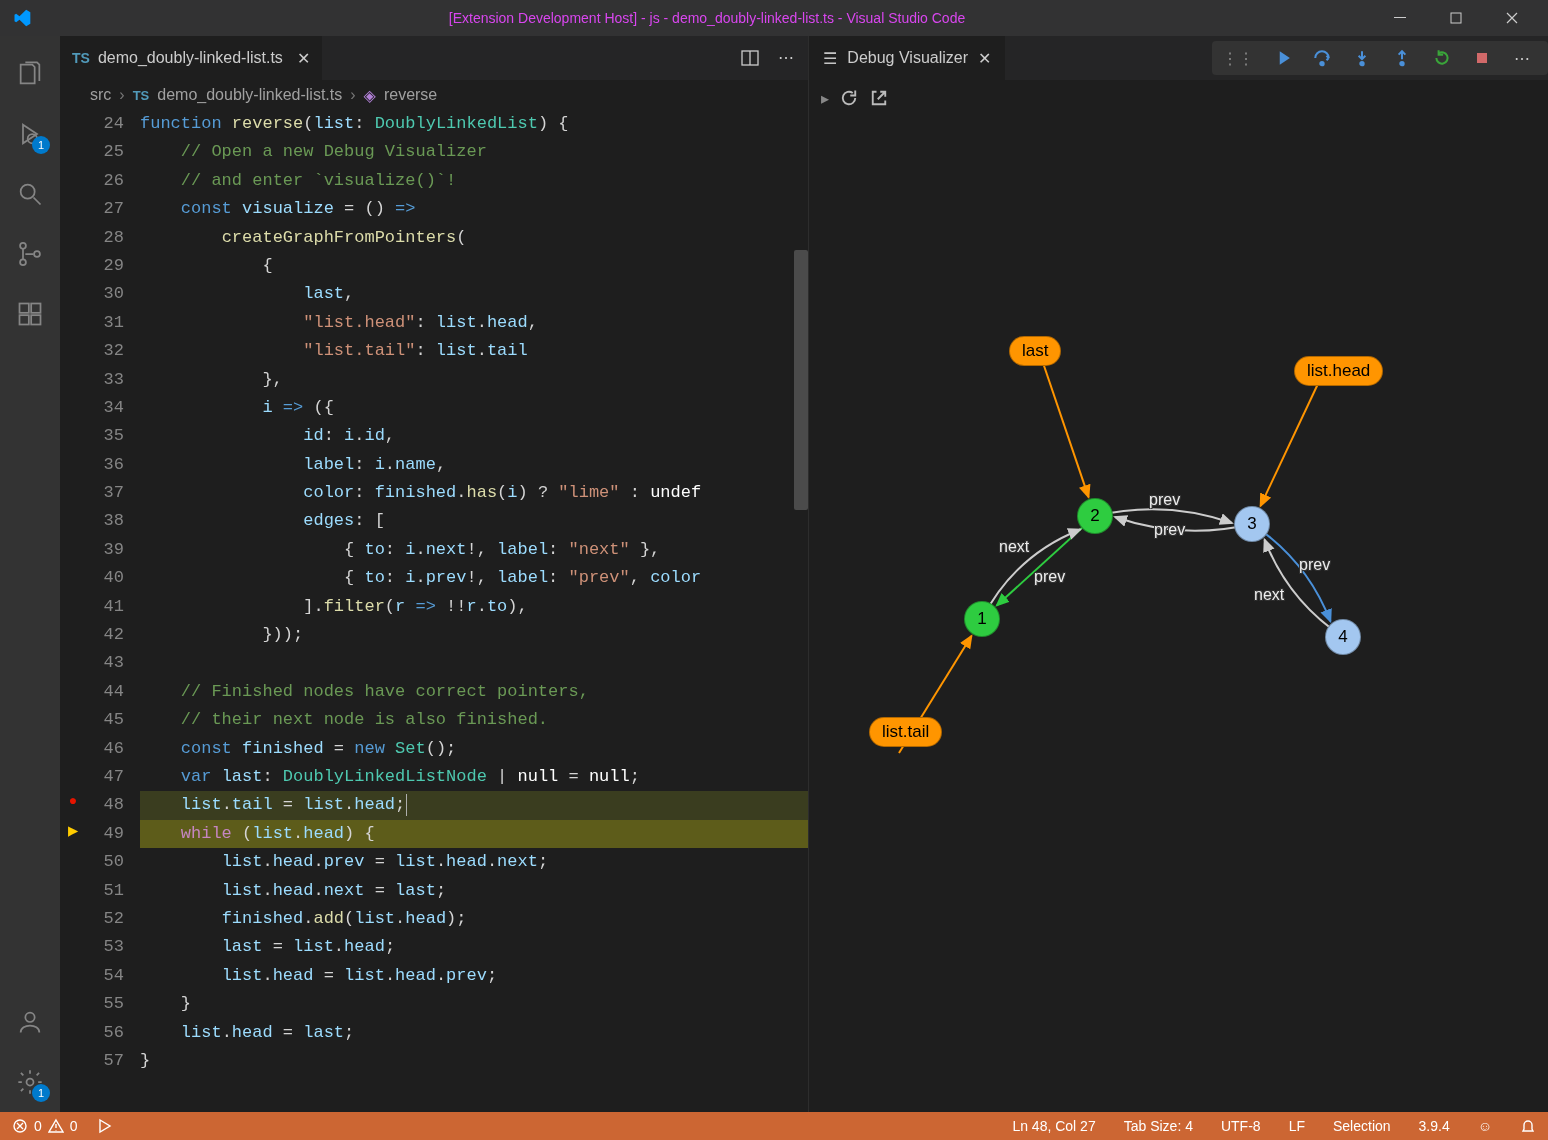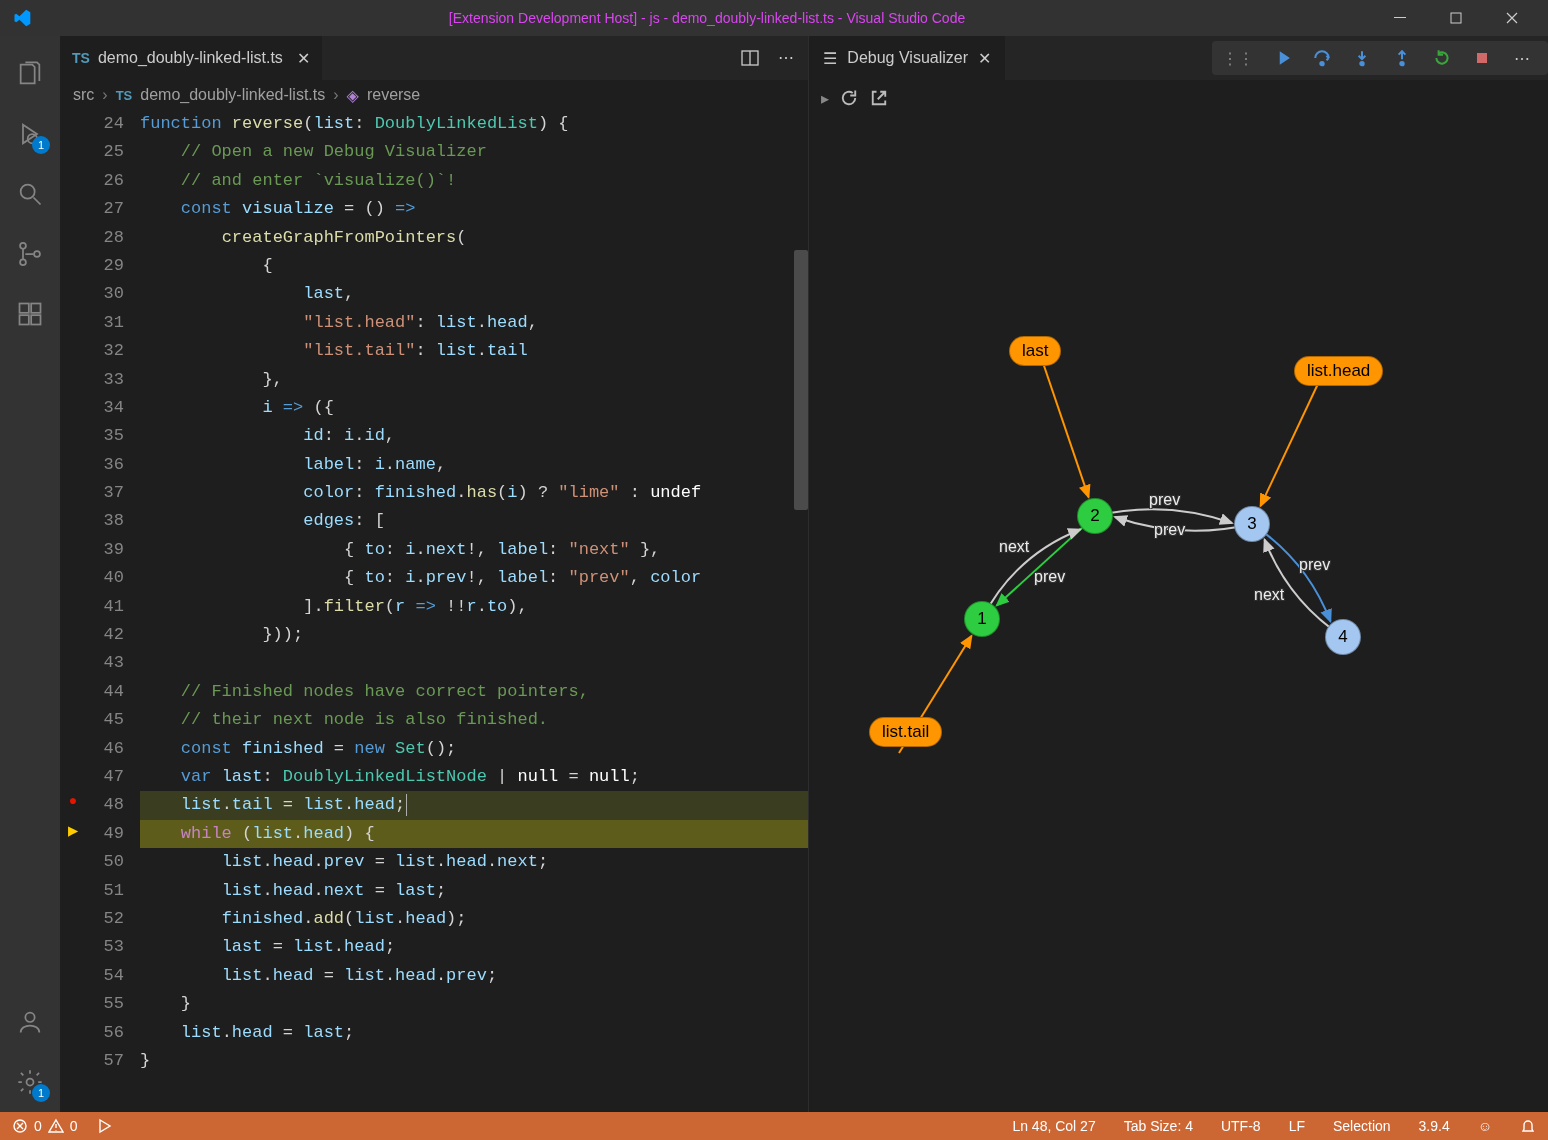--- a/index.html
+++ b/index.html
@@ -54,21 +54,21 @@
 .tab {
   height: 44px; padding: 0 12px; display: flex; align-items: center;
   background: #1e1e1e; border-right: 1px solid #252526;
   font-size: 16px; gap: 8px; cursor: pointer;
 }
 .tab .file-icon { color: #519aba; font-weight: bold; font-size: 14px; }
 .tab .close-x { color: #ccc; margin-left: 6px; }
 .tabs-row .tab-actions { margin-left: auto; display: flex; gap: 18px; padding-right: 14px; color: #ccc; }
 
 .breadcrumb {
-  height: 30px; padding: 0 13px; display: flex; align-items: center; gap: 8px;
+  height: 30px; padding: 0 30px; display: flex; align-items: center; gap: 8px;
   font-size: 16px; color: #a0a0a0;
 }
 .breadcrumb .sep { color: #777; }
 .breadcrumb .cube { color: #b180d7; }
 
 .code-area { flex: 1; display: flex; font-family: Consolas, "Courier New", monospace; font-size: 17px; position: relative; min-height: 0; }
 .gutter {
   width: 54px; text-align: right; color: #858585; padding: 0 16px 0 0;
   line-height: 28.4px; user-select: none;
 }

